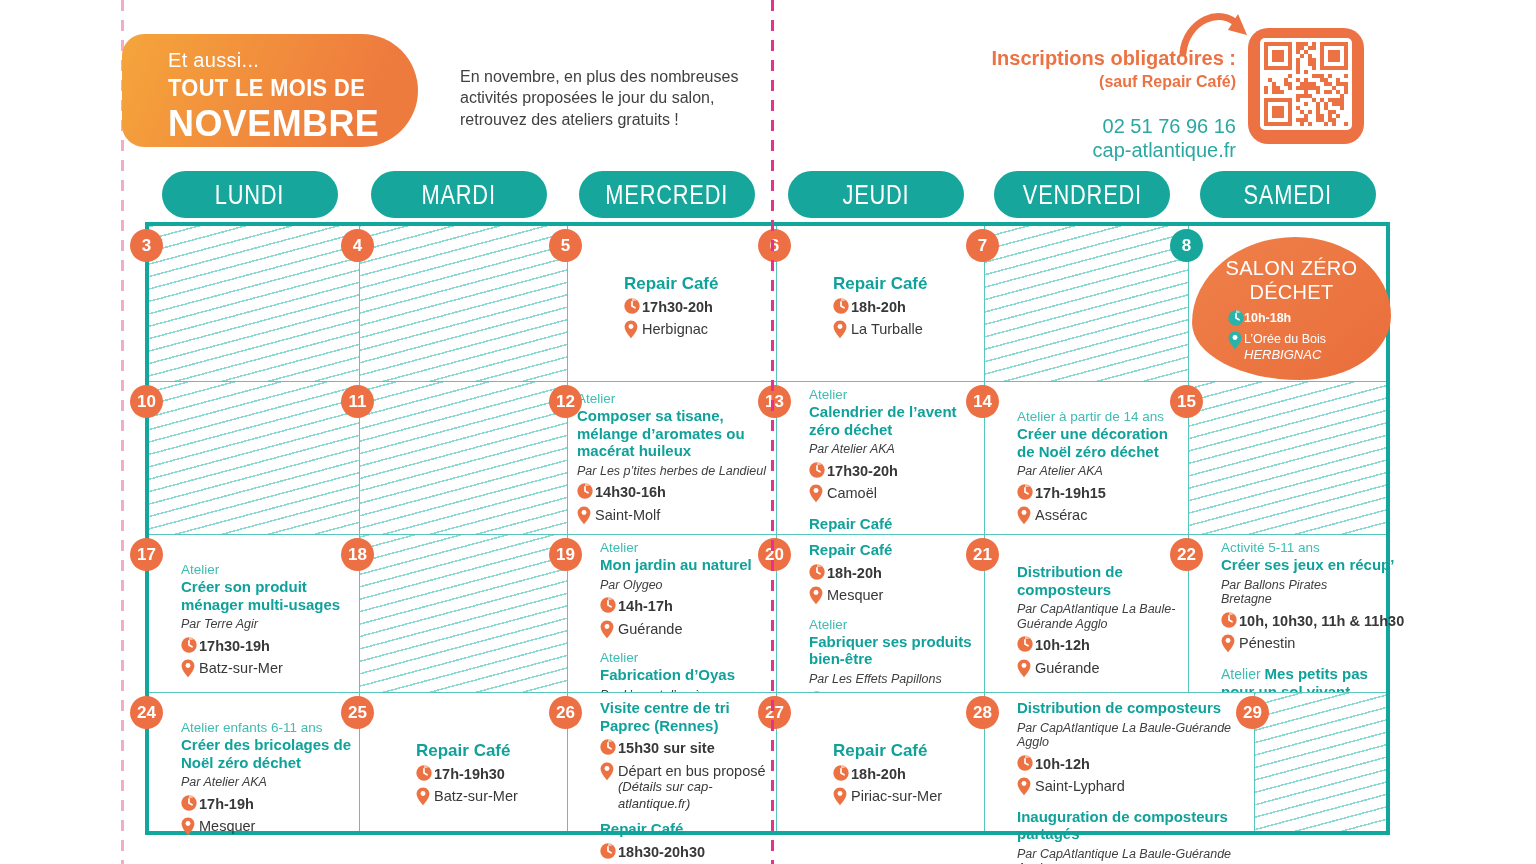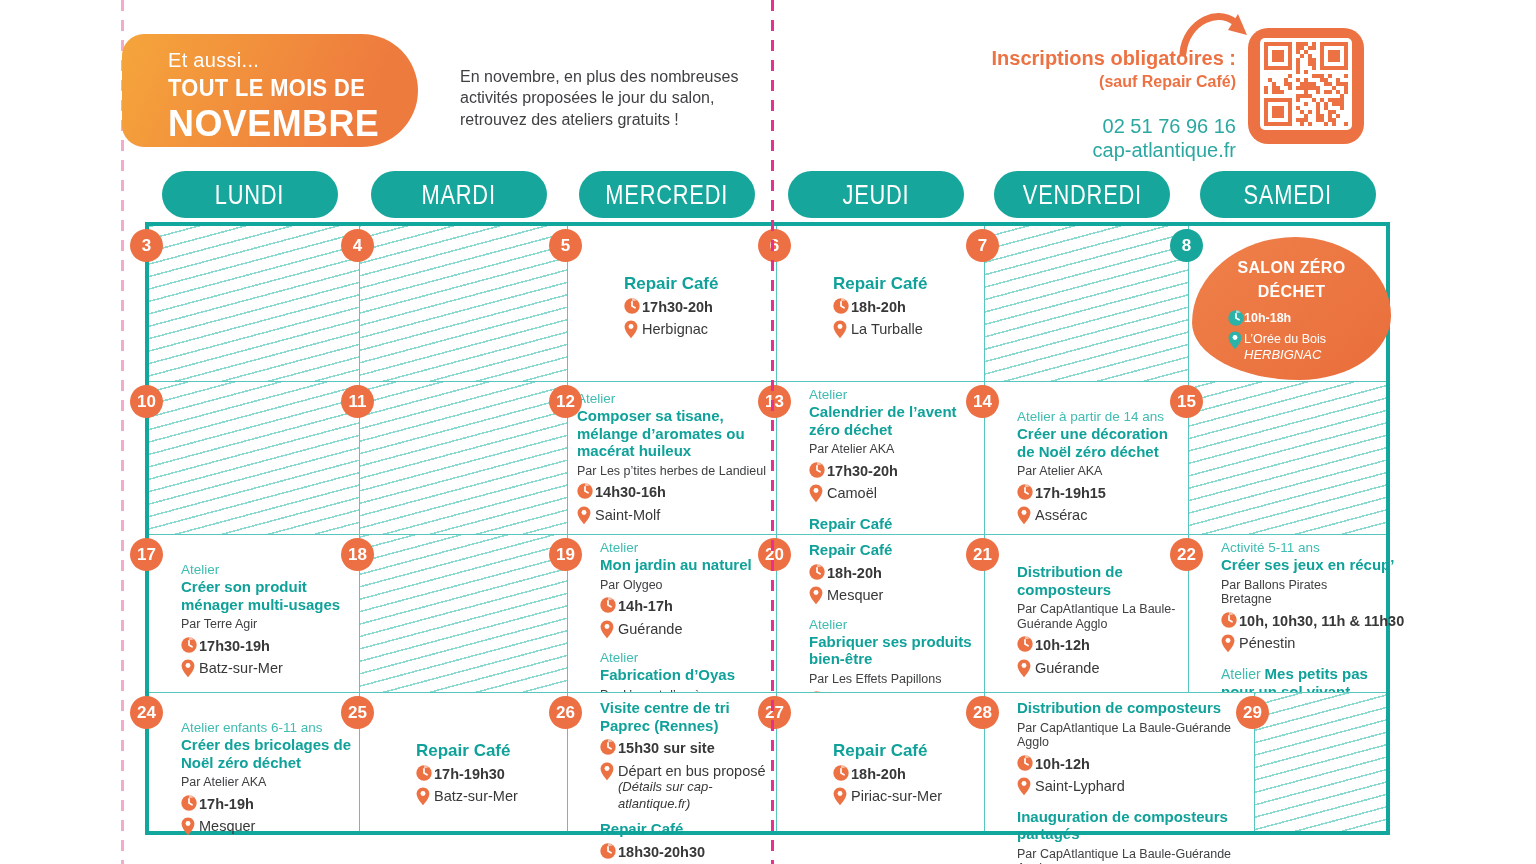--- a/index.html
+++ b/index.html
@@ -49,31 +49,31 @@
   .cell.tall{padding-top:5px}
 
   .daynum{position:absolute;left:-19px;top:3px;width:33px;height:33px;border-radius:50%;background:#ED7044;color:#fff;
     font-weight:bold;font-size:17px;display:flex;align-items:center;justify-content:center;z-index:5}
   .daynum.teal{background:#16A69B}
 
   .event+.event{margin-top:8px}
   .cat{color:#3FBCB2;font-size:13.5px;line-height:15px}
   .title{color:#10A29A;font-size:15px;font-weight:bold;line-height:17.5px;margin-top:1px}
   .cat-inline{color:#3FBCB2;font-weight:normal;font-size:14px}
-  .org{color:#3F4042;font-size:12.5px;line-height:14.5px;margin-top:4px}
+  .org{color:#3F4042;font-style:italic;font-size:12.5px;line-height:14.5px;margin-top:4px}
   .row{display:flex;align-items:flex-start;margin-top:4px;color:#383838;font-size:14.5px;line-height:16.5px}
   .row .ic{width:18px;flex:none;margin-top:-1px}
   .row.time{font-weight:bold;margin-top:6px}
   .note{font-style:italic;font-size:13px}
   .event.nowrap .title,.event.nowrap .row{white-space:nowrap}
 
   
   .salon{position:absolute;left:3px;top:11px;width:199px;height:143px;z-index:1;color:#fff;box-sizing:border-box;
     background:linear-gradient(140deg,#EF8049,#E96E3B);border-radius:52% 48% 46% 54%/60% 55% 45% 40%;padding-top:19px}
-  .salon .st{font-size:16px;font-weight:bold;text-align:center;line-height:24px;letter-spacing:.3px}
+  .salon .st{font-size:20px;font-weight:normal;text-align:center;line-height:24px;letter-spacing:.3px}
   .salon .srows{margin:7px 0 0 36px}
   .salon .row{color:#fff;font-size:12.5px;line-height:15px;margin-top:2px}
   .salon .row .ic{width:16px}
 </style>
 </head>
 <body>
 
 <div class="fold left"></div>
 <div class="fold center"></div>
 

